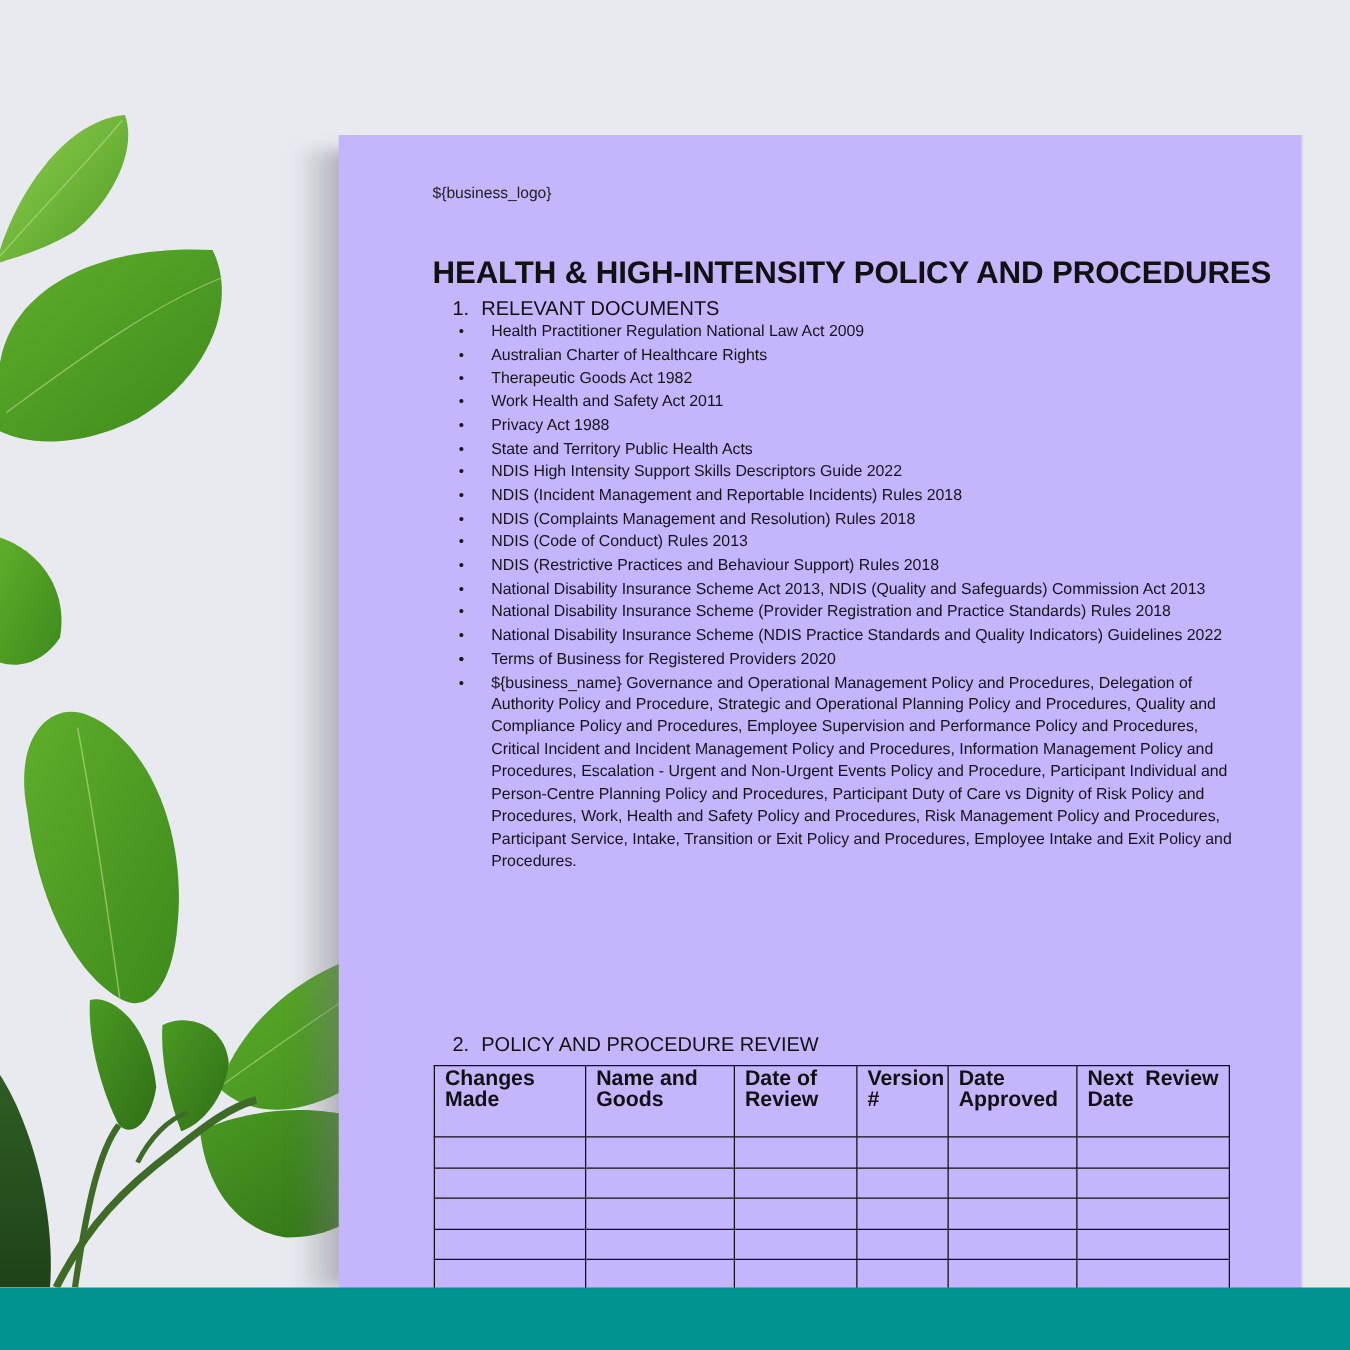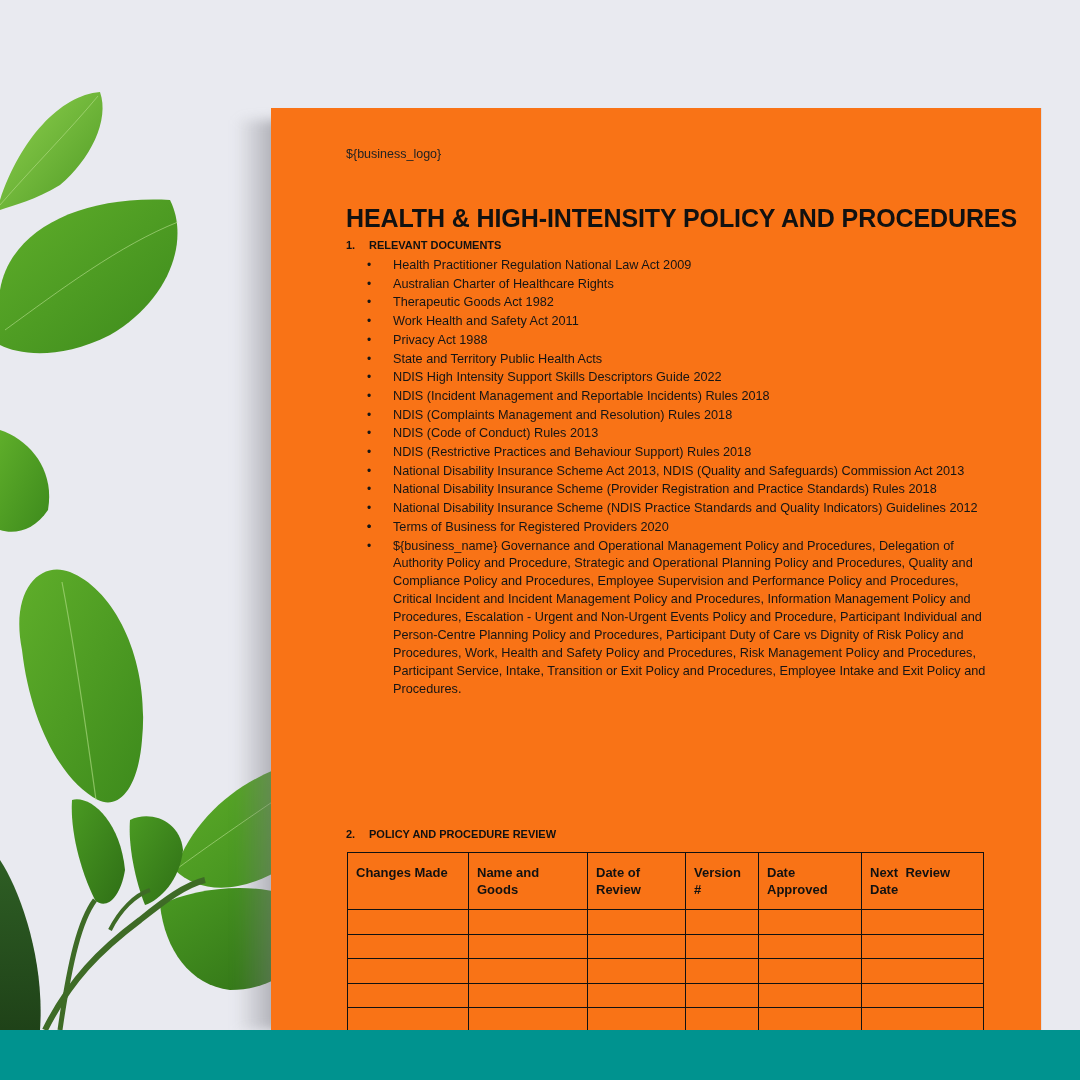--- a/index.html
+++ b/index.html
@@ -14,43 +14,43 @@
       position: absolute;
       left: 236px; top: 120px;
       width: 60px; height: 910px;
       background: linear-gradient(to right, rgba(233,234,240,0) 0%, rgba(120,120,128,0.55) 70%, rgba(90,90,96,0.7) 100%);
       filter: blur(6px);
     }
     .page {
       position: absolute;
       left: 271px; top: 108px;
       width: 771px; height: 930px;
-      background: #f97316;
+      background: #c4b5fd;
       border-right: 1px solid #dcdde3;
     }
     .logo-placeholder {
       position: absolute;
       left: 75px; top: 39px;
       font-size: 12.5px;
       color: #222;
     }
     .doc-title {
       position: absolute;
       left: 75px; top: 96px;
       font-size: 25px;
       font-weight: bold;
       letter-spacing: -0.1px;
       color: #111;
       white-space: nowrap;
     }
     .section-heading {
       position: absolute;
-      left: 75px;
-      font-size: 11px;
-      font-weight: bold;
+      left: 91px;
+      font-size: 16px;
+      font-weight: normal;
       color: #111;
       white-space: nowrap;
     }
     .section-heading .num { display: inline-block; width: 23px; }
     .section1 { top: 131px; }
     .section2 { top: 720px; }
     ul.doc-list {
       position: absolute;
       left: 96px; top: 149px;
       width: 630px;
@@ -71,25 +71,25 @@
     }
     table.review {
       position: absolute;
       left: 76px; top: 744px;
       width: 636px;
       border-collapse: collapse;
       table-layout: fixed;
     }
     table.review th, table.review td {
       border: 1.3px solid #111;
-      font-size: 13px;
+      font-size: 17px;
       text-align: left;
       vertical-align: top;
       font-weight: bold;
-      padding: 11px 8px;
+      padding: 1px 8px;
       line-height: 17px;
       color: #111;
     }
     table.review th { height: 57px; }
     table.review td { height: 24.5px; }
     .teal-bar {
       position: absolute;
       left: 0; top: 1030px;
       width: 1080px; height: 50px;
       background: #00938f;
@@ -163,21 +163,21 @@
     <li><span class="bullet">•</span><span>Work Health and Safety Act 2011</span></li>
     <li><span class="bullet">•</span><span>Privacy Act 1988</span></li>
     <li><span class="bullet">•</span><span>State and Territory Public Health Acts</span></li>
     <li><span class="bullet">•</span><span>NDIS High Intensity Support Skills Descriptors Guide 2022</span></li>
     <li><span class="bullet">•</span><span>NDIS (Incident Management and Reportable Incidents) Rules 2018</span></li>
     <li><span class="bullet">•</span><span>NDIS (Complaints Management and Resolution) Rules 2018</span></li>
     <li><span class="bullet">•</span><span>NDIS (Code of Conduct) Rules 2013</span></li>
     <li><span class="bullet">•</span><span>NDIS (Restrictive Practices and Behaviour Support) Rules 2018</span></li>
     <li><span class="bullet">•</span><span>National Disability Insurance Scheme Act 2013, NDIS (Quality and Safeguards) Commission Act 2013</span></li>
     <li><span class="bullet">•</span><span>National Disability Insurance Scheme (Provider Registration and Practice Standards) Rules 2018</span></li>
-    <li><span class="bullet">•</span><span>National Disability Insurance Scheme (NDIS Practice Standards and Quality Indicators) Guidelines 2012</span></li>
+    <li><span class="bullet">•</span><span>National Disability Insurance Scheme (NDIS Practice Standards and Quality Indicators) Guidelines 2022</span></li>
     <li><span class="bullet">•</span></li>
     <li><span class="bullet">•</span><span>Terms of Business for Registered Providers 2020</span></li>
     <li><span class="bullet">•</span><span>${business_name} Governance and Operational Management Policy and Procedures, Delegation of Authority Policy and Procedure, Strategic and Operational Planning Policy and Procedures, Quality and Compliance Policy and Procedures, Employee Supervision and Performance Policy and Procedures, Critical Incident and Incident Management Policy and Procedures, Information Management Policy and Procedures, Escalation - Urgent and Non-Urgent Events Policy and Procedure, Participant Individual and Person-Centre Planning Policy and Procedures, Participant Duty of Care vs Dignity of Risk Policy and Procedures, Work, Health and Safety Policy and Procedures, Risk Management Policy and Procedures, Participant Service, Intake, Transition or Exit Policy and Procedures, Employee Intake and Exit Policy and Procedures.</span></li>
   </ul>
 
   <div class="section-heading section2">
     <span class="num">2.</span><span>POLICY AND PROCEDURE REVIEW</span>
   </div>
 
   <table class="review">

